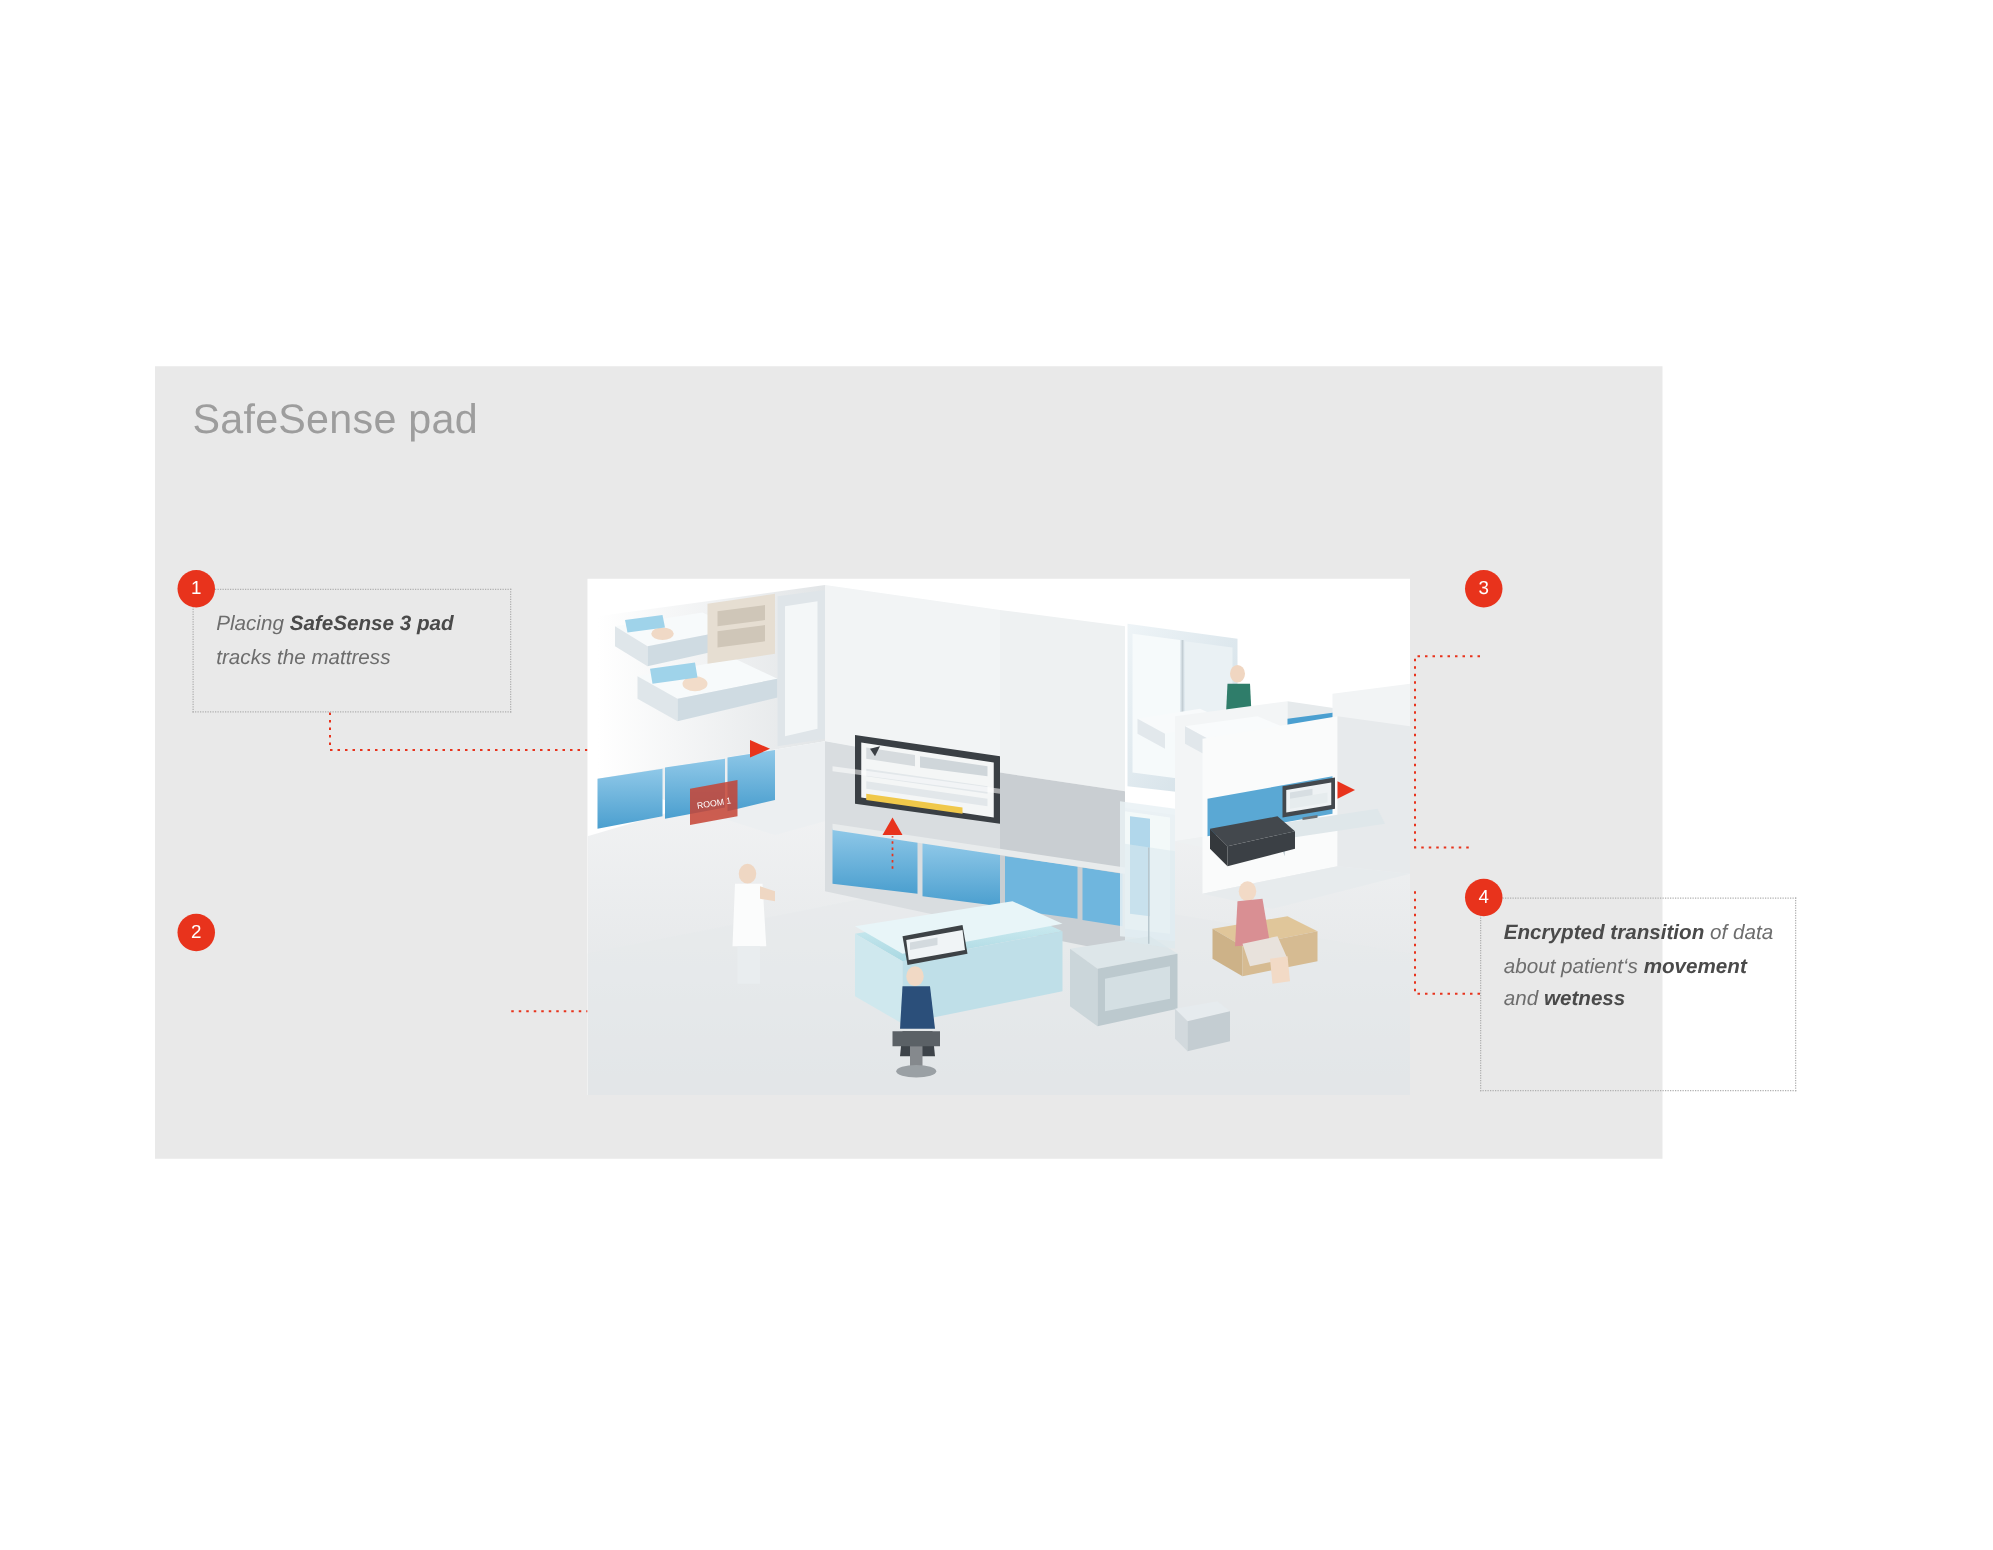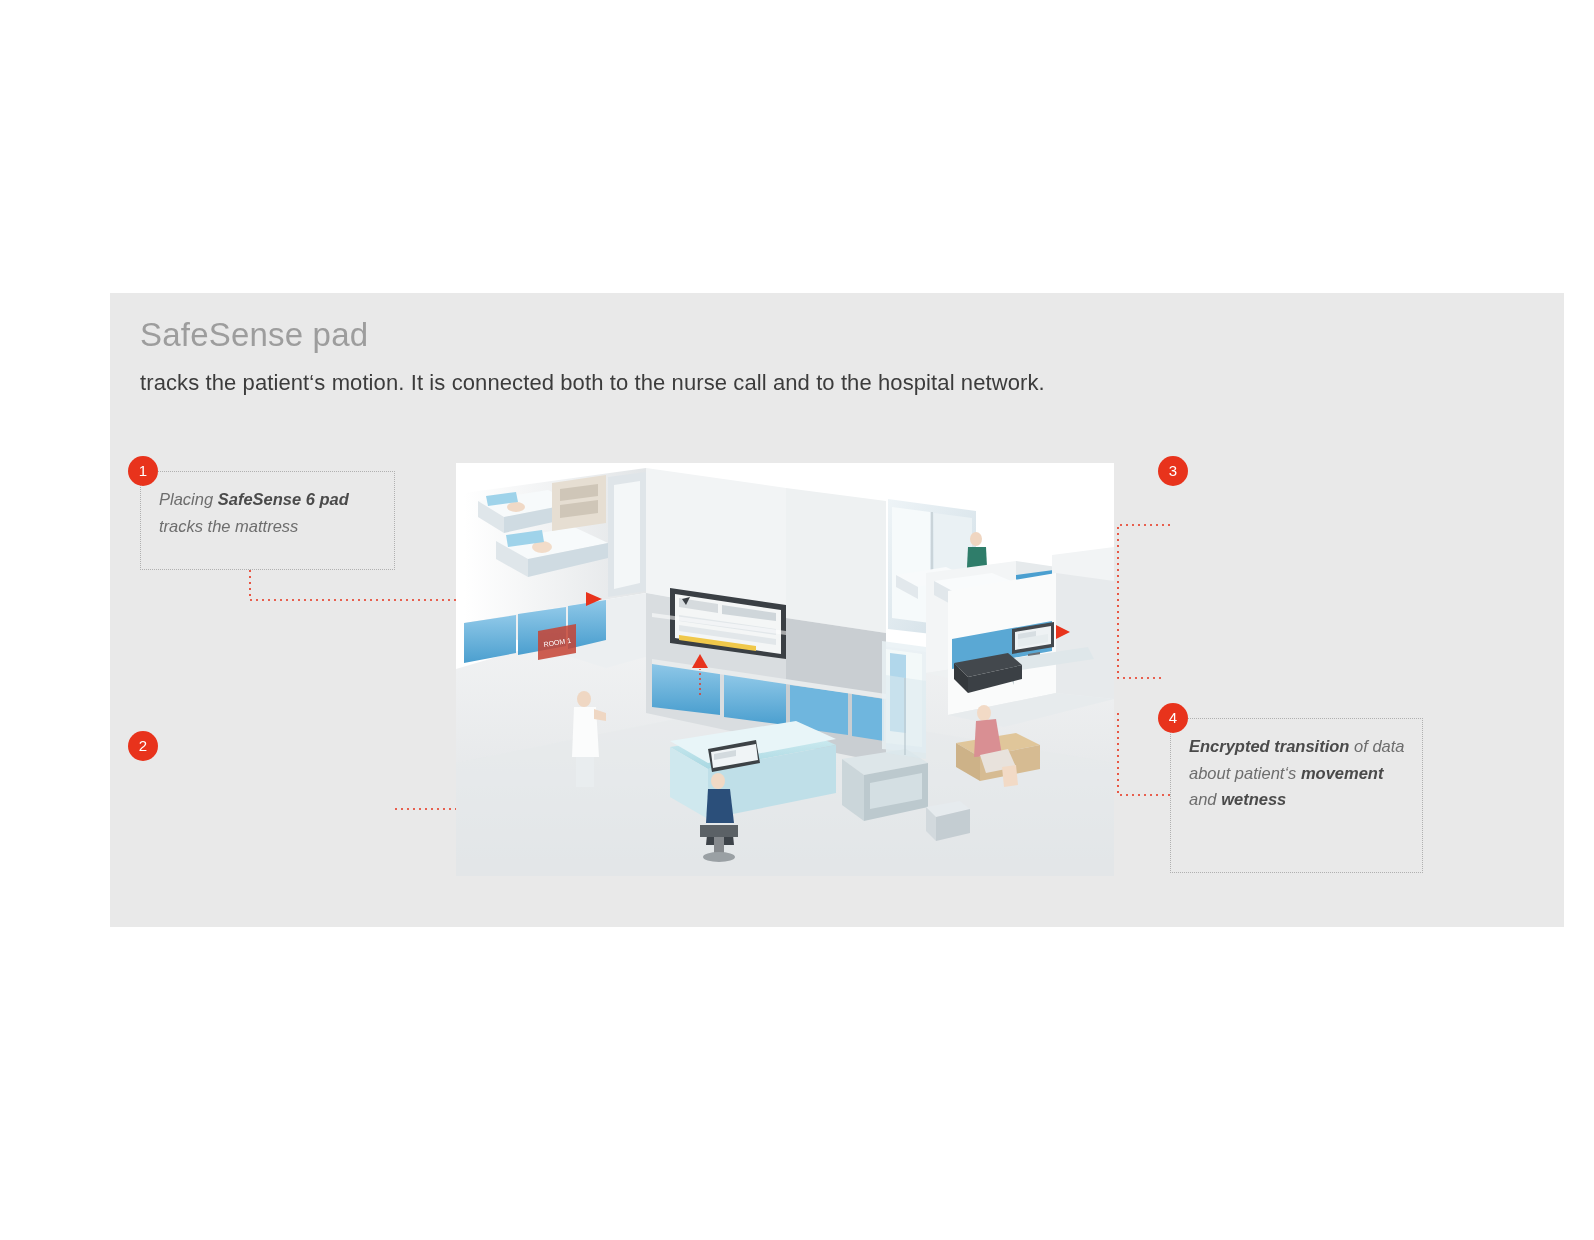--- a/index.html
+++ b/index.html
@@ -11,23 +11,23 @@
     width: 1594px;
     height: 1240px;
     font-family: "Liberation Sans", sans-serif;
     position: relative;
     overflow: hidden;
   }
 
   
   .slide {
     position: absolute;
-    left: 110px;
+    left: 124px;
     top: 293px;
-    width: 1454px;
+    width: 1206px;
     height: 634px;
     background: #e9e9e9;
   }
 
   
   .slide-title {
     position: absolute;
     left: 30px;
     top: 23px;
     font-size: 33px;
@@ -111,21 +111,20 @@
     height: 634px;
     pointer-events: none;
   }
 </style>
 </head>
 <body>
 
 <div class="slide">
 
   <div class="slide-title">SafeSense pad</div>
-  <div class="slide-subtitle">tracks the patient‘s motion. It is connected both to the nurse call and to the hospital network.</div>
 
   <svg class="connector" viewBox="0 0 1350 634">
     <g stroke="#e8331c" stroke-width="1.6" stroke-dasharray="2 4" fill="none">
 
       <path d="M140 277 L140 307 L470 307"></path>
 
       <path d="M285 516 L486 516 L486 432"></path>
 
       <path d="M1060 232 L1008 232 L1008 385 L1052 385"></path>
 
@@ -309,21 +308,21 @@
 
       <polygon points="430,212 470,218 470,296 430,290" fill="#dbe9ef" opacity="0.55"></polygon>
       <line x1="449" y1="215" x2="449" y2="292" stroke="#b8c7ce" stroke-width="1.2"></line>
 
       <polygon points="196,150 330,168 330,172 196,154" fill="#ffffff" opacity="0.55"></polygon>
     </svg>
   </div>
 
   <div class="callout" id="callout-1">
     <p>
-      <span>Placing </span><b>SafeSense 6 pad</b><span> tracks the mattress</span>
+      <span>Placing </span><b>SafeSense 3 pad</b><span> tracks the mattress</span>
     </p>
   </div>
   <div class="badge" id="badge-1">1</div>
 
   <div class="badge" id="badge-2">2</div>
 
   <div class="badge" id="badge-3">3</div>
 
   <div class="callout" id="callout-4">
     <p>

